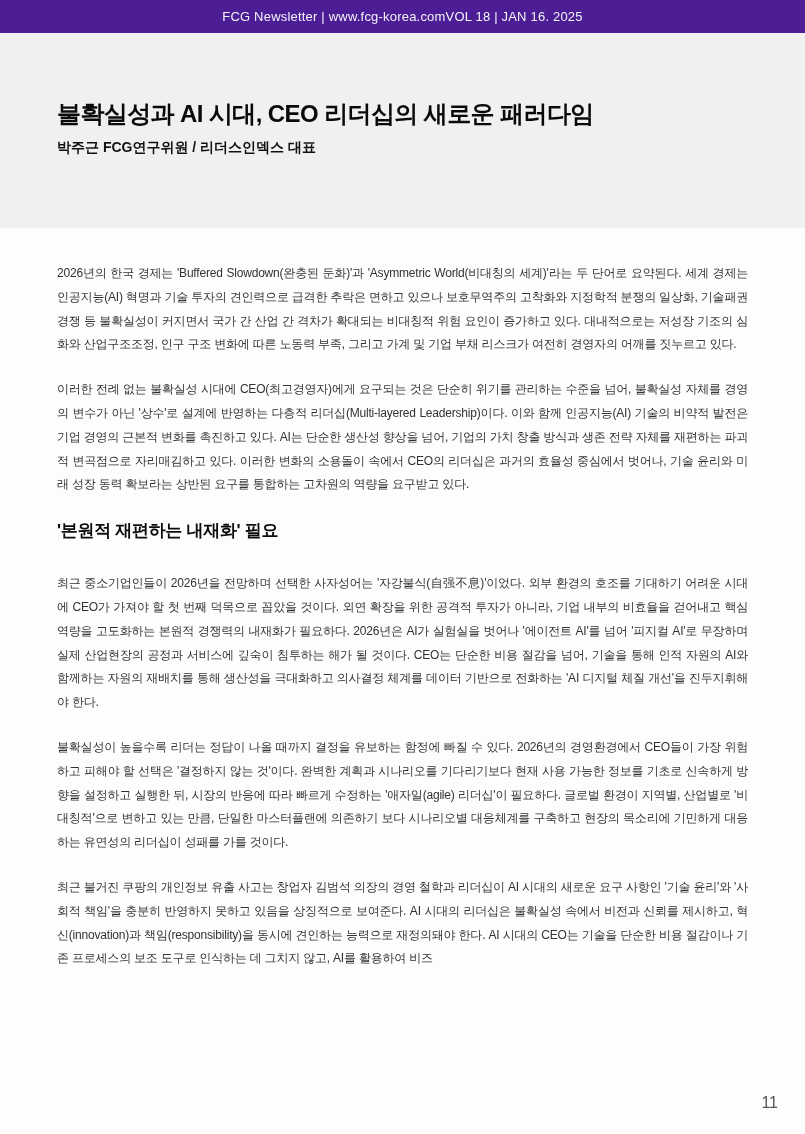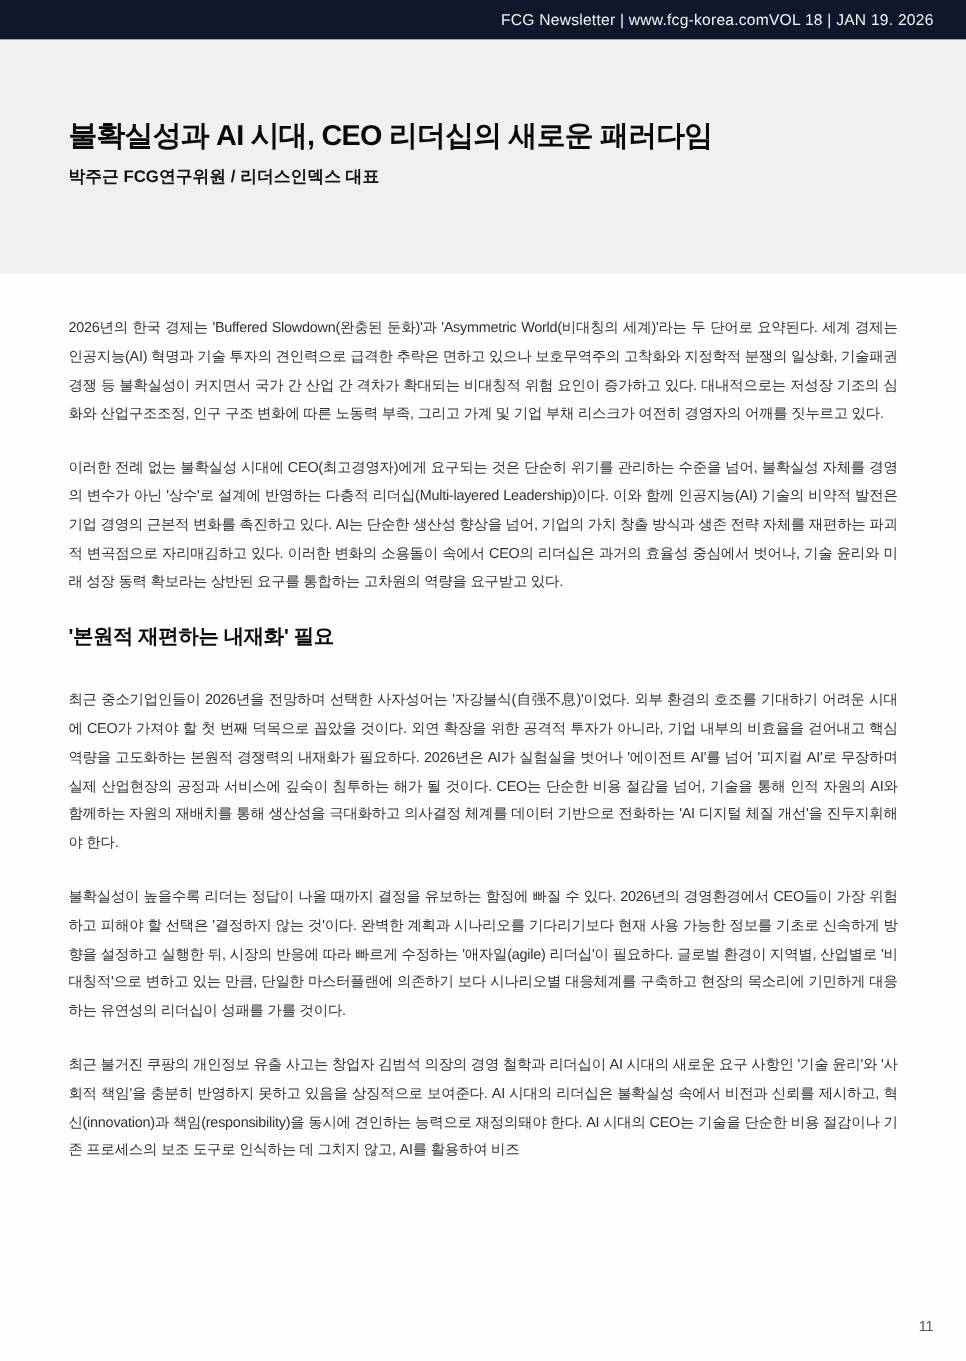--- a/index.html
+++ b/index.html
@@ -12,25 +12,25 @@
     height: 1134px;
     position: relative;
     overflow: hidden;
     background: #fdfdfd;
     font-family: "Liberation Sans", "DejaVu Sans", sans-serif;
     -webkit-font-smoothing: antialiased;
   }
   
   .topbar {
     height: 33px;
-    background: #0f172a;
+    background: #4c1d95;
     color: #f2f4f8;
     display: flex;
     align-items: center;
-    justify-content: flex-end;
+    justify-content: center;
     padding: 0 27px;
     font-size: 13px;
     font-weight: 500;
     letter-spacing: 0.2px;
   }
   
   .title-band {
     height: 195px;
     background: #f0f0f0;
     box-sizing: border-box;
@@ -70,30 +70,30 @@
     line-height: 24px;
     font-weight: 700;
     color: #0c0c0c;
     letter-spacing: -0.3px;
   }
   
   .page-footer {
     position: absolute;
     right: 27px;
     bottom: 22px;
-    font-size: 12px;
+    font-size: 16px;
     color: #555555;
   }
 </style>
 </head>
 <body>
 
 <header class="topbar">
   <span>FCG Newsletter | www.fcg-korea.com</span>
-  <span>VOL 18  |  JAN 19. 2026</span>
+  <span>VOL 18  |  JAN 16. 2025</span>
 </header>
 
 <section class="title-band">
   <h1>불확실성과 AI 시대, CEO 리더십의 새로운 패러다임</h1>
   <p class="author">박주근 FCG연구위원 / 리더스인덱스 대표</p>
 </section>
 
 <main class="content">
   <p class="para">2026년의 한국 경제는 'Buffered Slowdown(완충된 둔화)'과 'Asymmetric World(비대칭의 세계)'라는 두 단어로 요약된다. 세계 경제는 인공지능(AI) 혁명과 기술 투자의 견인력으로 급격한 추락은 면하고 있으나 보호무역주의 고착화와 지정학적 분쟁의 일상화, 기술패권 경쟁 등 불확실성이 커지면서 국가 간 산업 간 격차가 확대되는 비대칭적 위험 요인이 증가하고 있다. 대내적으로는 저성장 기조의 심화와 산업구조조정, 인구 구조 변화에 따른 노동력 부족, 그리고 가계 및 기업 부채 리스크가 여전히 경영자의 어깨를 짓누르고 있다.</p>
   <p class="para">이러한 전례 없는 불확실성 시대에 CEO(최고경영자)에게 요구되는 것은 단순히 위기를 관리하는 수준을 넘어, 불확실성 자체를 경영의 변수가 아닌 '상수'로 설계에 반영하는 다층적 리더십(Multi-layered Leadership)이다. 이와 함께 인공지능(AI) 기술의 비약적 발전은 기업 경영의 근본적 변화를 촉진하고 있다. AI는 단순한 생산성 향상을 넘어, 기업의 가치 창출 방식과 생존 전략 자체를 재편하는 파괴적 변곡점으로 자리매김하고 있다. 이러한 변화의 소용돌이 속에서 CEO의 리더십은 과거의 효율성 중심에서 벗어나, 기술 윤리와 미래 성장 동력 확보라는 상반된 요구를 통합하는 고차원의 역량을 요구받고 있다.</p>

